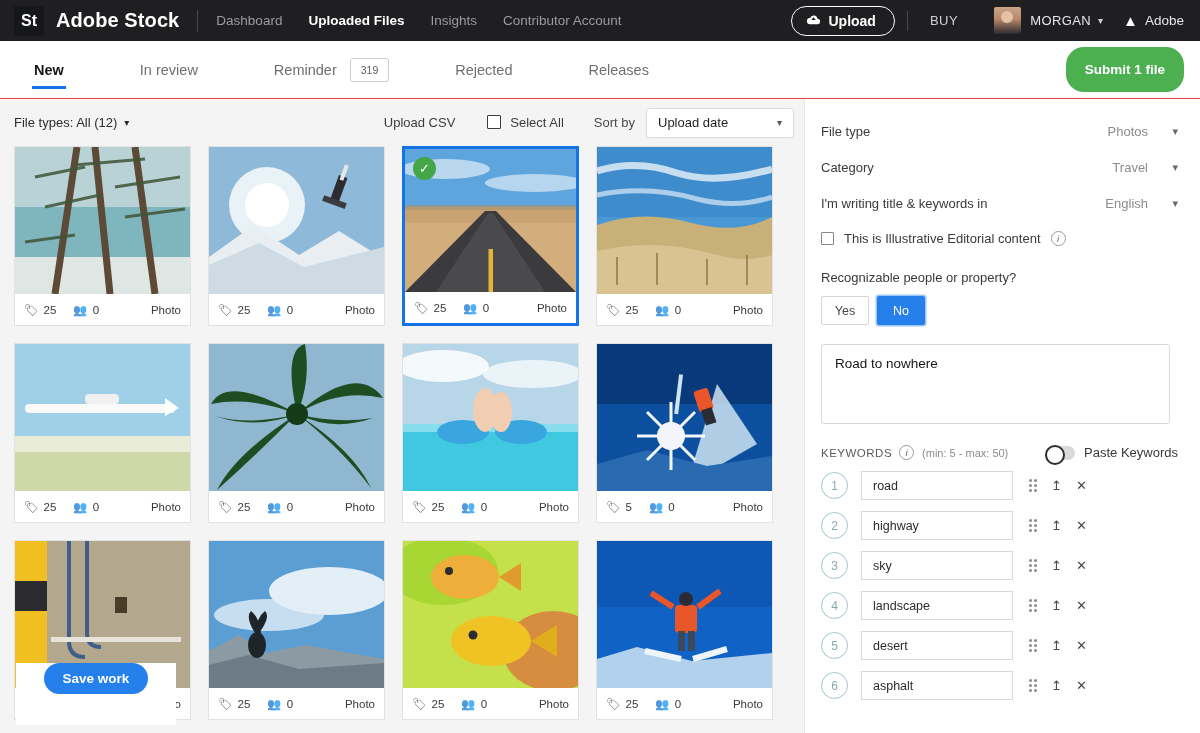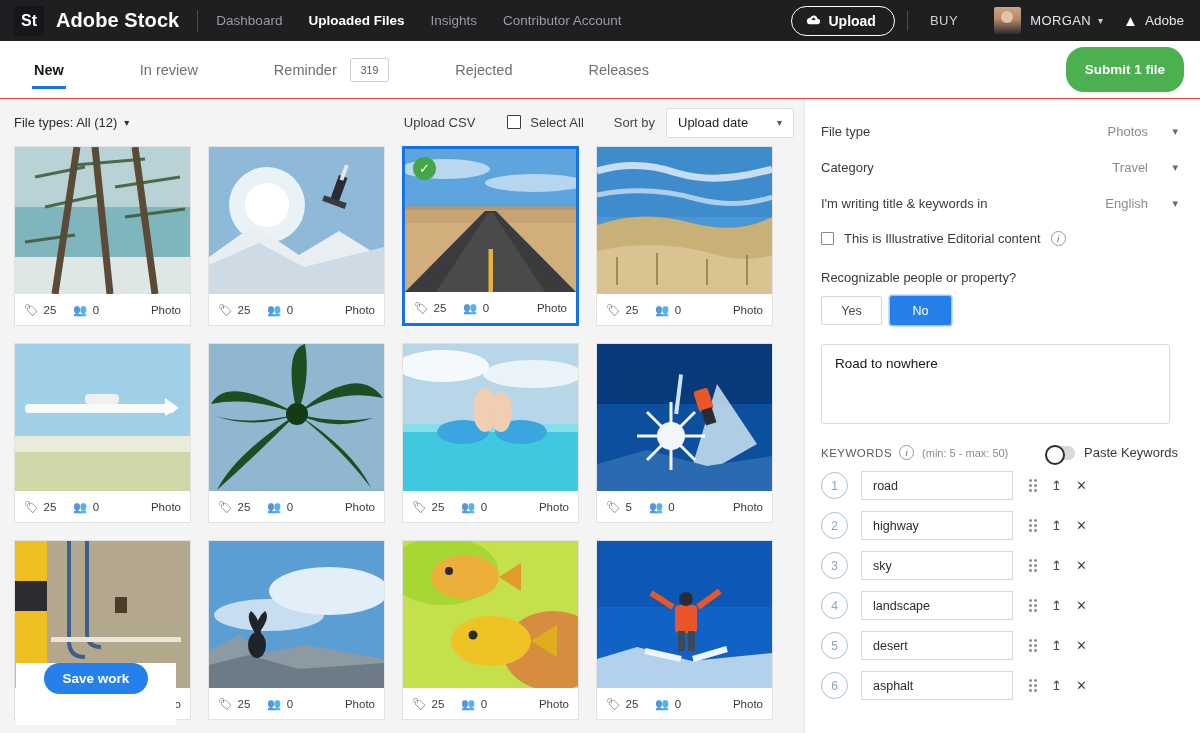--- a/index.html
+++ b/index.html
@@ -78,21 +78,21 @@
 
   .toolbar { height: 47px; display: flex; align-items: center; padding: 0 14px; position: relative; }
   .filetypes { font-size: 13px; color: #2c2c30; display: flex; align-items: center; gap: 7px; cursor: pointer; }
   .tb-right { position: absolute; right: 10px; display: flex; align-items: center; }
   .csv { font-size: 13px; color: #3c3c40; cursor: pointer; }
   .selall { display: flex; align-items: flex-start; gap: 9px; margin-left: 32px; cursor: pointer; }
   .cbox { width: 14px; height: 14px; border: 1.6px solid #3c3c40; border-radius: 1px; background: #fff; }
   .selall span { font-size: 13px; color: #3c3c40; }
   .sortlbl { font-size: 13px; color: #4a4a4e; margin-left: 30px; }
   .sortsel {
-    width: 128px; height: 30px; background: #fff; border: 1px solid #dcdcdc;
+    width: 148px; height: 30px; background: #fff; border: 1px solid #dcdcdc;
     border-radius: 3px; margin-left: 11px; display: flex; align-items: center;
     justify-content: space-between; padding: 0 11px; font-size: 13px; color: #1f1f23; cursor: pointer;
   }
 
   
   .grid {
     display: grid; grid-template-columns: repeat(4, 177px); gap: 17px;
     padding: 0 14px; position: relative;
   }
   .card {
@@ -134,21 +134,21 @@
   .edrow .cbox2 { width: 13px; height: 13px; border: 1.5px solid #87878c; border-radius: 1px; }
   .edrow span.t { font-size: 13px; color: #3a3a3e; }
   .info {
     width: 15px; height: 15px; border-radius: 50%; border: 1px solid #9a9a9f;
     color: #6a6a6e; font-size: 9.5px; display: inline-flex;
     align-items: center; justify-content: center; font-style: italic;
   }
   .qlabel { font-size: 13px; color: #3a3a3e; margin-top: 24px; }
   .ynrow { display: flex; gap: 8px; margin-top: 11px; }
   .yn {
-    width: 61px; height: 29px; border: 1px solid #d6d6d6; background: #fff;
+    width: 48px; height: 29px; border: 1px solid #d6d6d6; background: #fff;
     font-size: 12.5px; color: #4a4a4e; border-radius: 2px; cursor: pointer;
   }
   .yn.on { background: #2680eb; border-color: #2680eb; color: #fff; box-shadow: 0 0 0 1.5px #9cc7f5; }
   .title-box {
     margin-top: 19px; width: 349px; height: 80px; border: 1px solid #d9d9d9;
     border-radius: 3px; padding: 11px 13px; font-size: 13.5px; color: #17171a;
   }
   .kwhdr { display: flex; align-items: center; margin-top: 21px; }
   .kwhdr .kt { font-size: 11.5px; color: #5a5a5e; letter-spacing: .5px; }
   .kwhdr .rng { font-size: 11px; color: #8b8b90; margin-left: 8px; }

